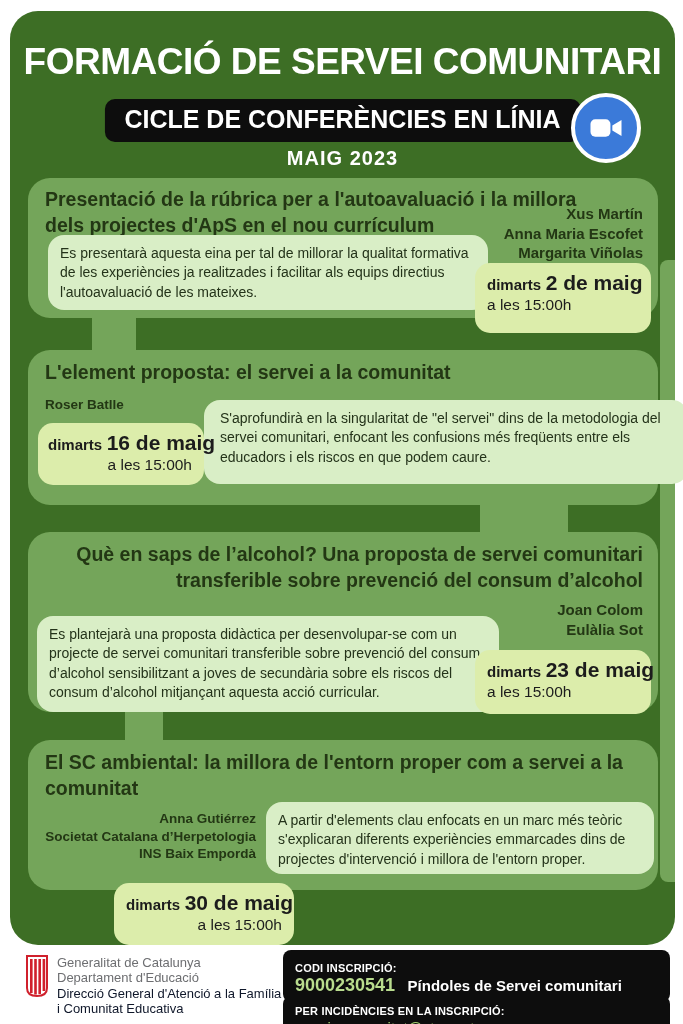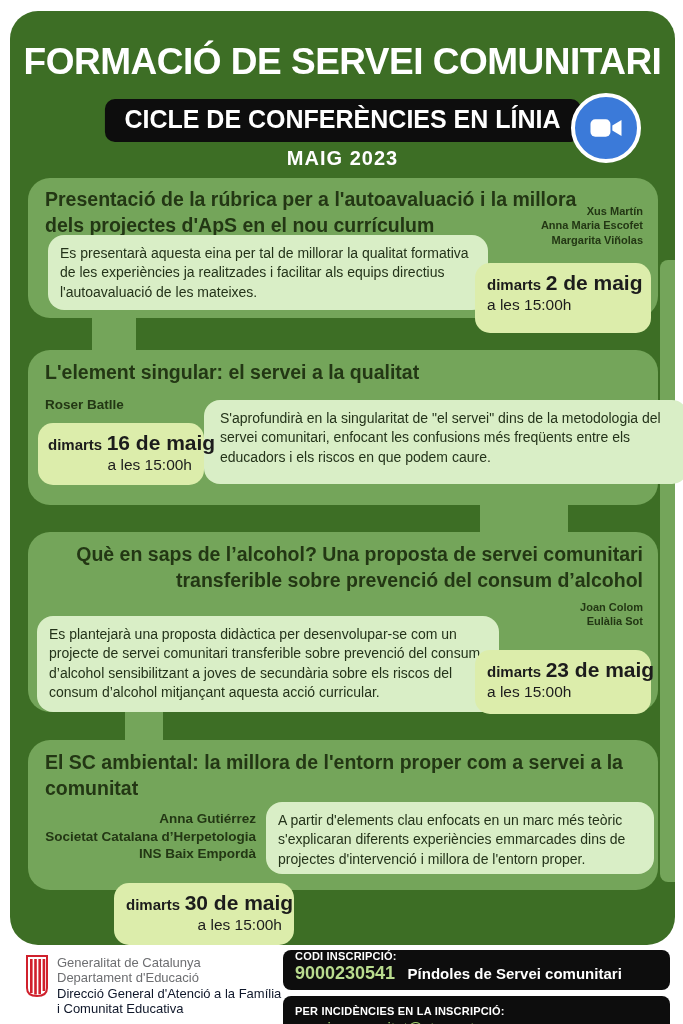--- a/index.html
+++ b/index.html
@@ -14,36 +14,36 @@
   .zoom-badge { position:absolute; left:561px; top:82px; width:70px; height:70px; border-radius:50%; background:#3b7ad9; border:4px solid #ffffff; display:flex; align-items:center; justify-content:center; }
   .zoom-badge svg { width:38px; height:38px; }
 
   
   .connector { position:absolute; background:#74a55a; }
   .spine { position:absolute; left:650px; top:249px; width:15px; height:622px; background:#74a55a; border-radius:8px 0 0 8px; }
 
   
   .block { position:absolute; left:18px; width:630px; background:#74a55a; border-radius:22px; }
   .block-title { color:#233714; font-size:19.5px; font-weight:bold; line-height:1.32; }
-  .speaker { color:#233714; font-size:11px; font-weight:bold; line-height:1.3; }
+  .speaker { color:#233714; font-size:15px; font-weight:bold; line-height:1.3; }
   .desc-box { position:absolute; background:#d9eec6; border-radius:16px; color:#24331a; font-size:14px; line-height:1.38; padding:9px 12px; }
   .date-box { position:absolute; background:#dcedab; border-radius:15px; padding:8px 12px; color:#1c1c1c; }
   .date-line1 { white-space:nowrap; }
   .date-day { font-size:15px; font-weight:bold; }
   .date-big { font-size:21px; font-weight:bold; }
   .date-time { font-size:15.5px; margin-top:1px; }
 
   
   .footer { position:absolute; left:0; top:945px; width:683px; height:79px; background:#ffffff; }
   .gencat { position:absolute; left:25px; top:10px; display:flex; gap:8px; }
   .gencat-text { font-size:13px; line-height:1.18; }
   .gencat-text .gray { color:#6d6e71; }
   .gencat-text .bold { color:#0f172a; font-weight:normal; }
   .black-box { position:absolute; left:283px; width:387px; background:#0d0d0d; border-radius:8px; color:#ffffff; }
-  .box-code { top:5px; padding:0 12px 6px; }
+  .box-code { top:5px; padding:12px 12px 6px; }
   .box-incidents { top:51px; padding:5px 12px 6px; }
   .label-small { font-size:11px; font-weight:bold; letter-spacing:0.2px; }
   .code-green { color:#b9dc8e; font-size:18px; font-weight:bold; }
   .code-name { color:#ffffff; font-size:15px; font-weight:bold; margin-left:8px; }
   .email-green { color:#a3d06f; font-size:15px; font-weight:normal; }
 </style>
 </head>
 <body>
 
 <div class="poster">
@@ -75,21 +75,21 @@
     <div class="date-box" style="left:447px; top:85px; width:176px; height:70px; z-index:2;">
       <div class="date-line1">
         <span class="date-day">dimarts</span>
         <span class="date-big">2 de maig</span>
       </div>
       <div class="date-time">a les 15:00h</div>
     </div>
   </div>
 
   <div class="block" style="top:339px; height:155px;">
-    <div class="block-title" style="position:absolute; left:17px; top:10px; width:600px;">L'element singular: el servei a la qualitat</div>
+    <div class="block-title" style="position:absolute; left:17px; top:10px; width:600px;">L'element proposta: el servei a la comunitat</div>
     <div style="position:absolute; left:17px; top:46px;">
       <div class="speaker" style="font-size:13.5px;">Roser Batlle</div>
     </div>
     <div class="desc-box" style="left:176px; top:50px; width:484px; height:84px; padding-left:16px;">S'aprofundirà en la singularitat de "el servei" dins de la metodologia del servei comunitari, enfocant les confusions més freqüents entre els educadors i els riscos en que podem caure.</div>
     <div class="date-box" style="left:10px; top:73px; width:166px; height:62px; z-index:2;padding-left:10px;">
       <div class="date-line1">
         <span class="date-day">dimarts</span>
         <span class="date-big">16 de maig</span>
       </div>
       <div class="date-time" style="text-align:right;">a les 15:00h</div>

